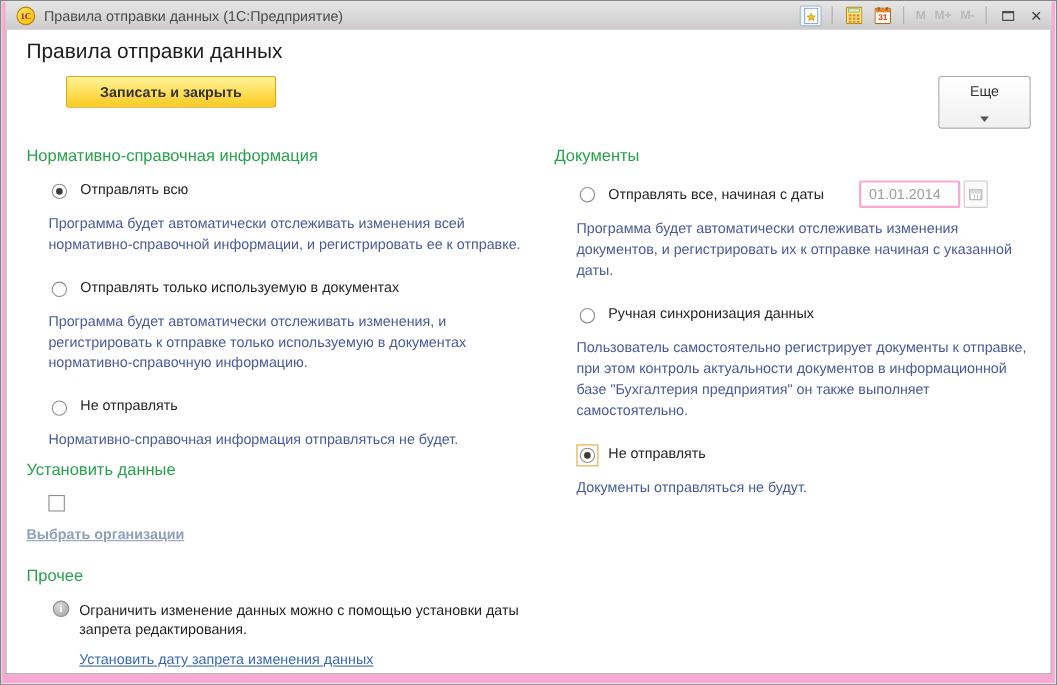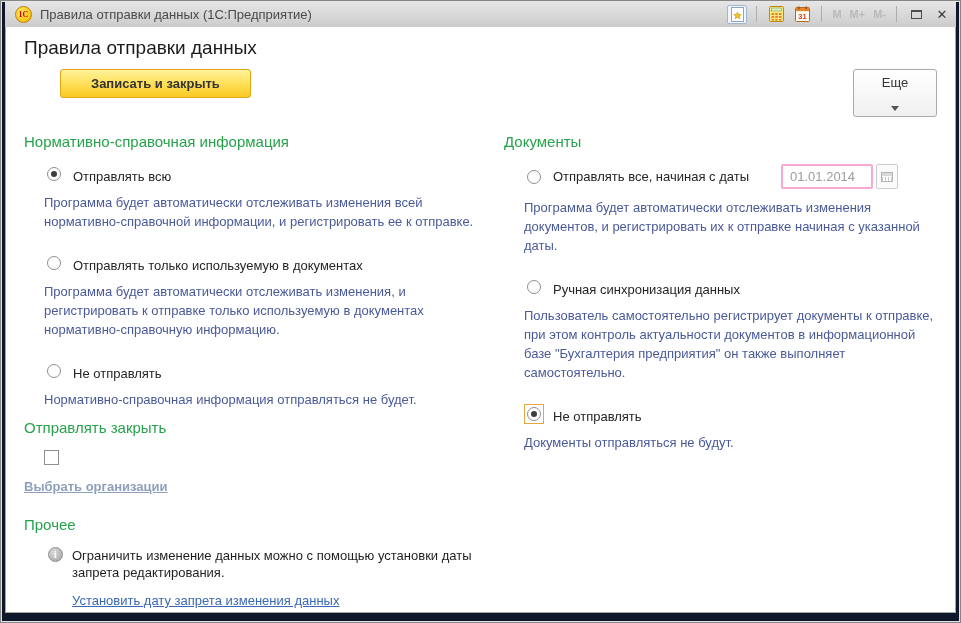--- a/index.html
+++ b/index.html
@@ -5,21 +5,21 @@
   * { box-sizing: border-box; }
   html,body { margin:0; padding:0; }
   body {
     font-family: "Liberation Sans", sans-serif;
     background:#9a9a9a;
     width:961px; height:623px;
   }
   .window {
     position:relative;
     width:961px; height:623px;
-    background:#0f172a;
+    background:#f9a8d4;
     border:1px solid #868686;
     padding:0 4px 6px 4px;
     box-shadow: inset 0 0 0 1px #e4e4e4;
   }
   
   .titlebar {
     height:26px;
     display:flex; align-items:center;
     background:linear-gradient(#e6e6e6,#cccccc);
     padding:0 4px;
@@ -90,21 +90,21 @@
     border-top:5px solid #555;
   }
   
   .columns { display:flex; }
   .col-left { width:480px; flex:0 0 480px; }
   .col-right { flex:1 1 auto; }
   .section-title {
     color:#27a24c; font-size:15px; font-weight:400;
     margin:4px 0 14px 0;
   }
-  .radio-row { display:flex; align-items:flex-end; margin:4px 0 4px 20px; }
+  .radio-row { display:flex; align-items:flex-start; margin:4px 0 4px 20px; }
   .radio-circle {
     width:14px; height:14px; border-radius:50%;
     border:1px solid #8f8f8f; background:#fff;
     display:flex; align-items:center; justify-content:center;
     flex:0 0 14px;
   }
   .radio-circle.checked::after {
     content:""; width:6px; height:6px; border-radius:50%; background:#3c3c3c;
   }
   .focus-wrap { padding:2px; border:1px solid transparent; display:flex; }
@@ -250,21 +250,21 @@
         <div class="hint">Программа будет автоматически отслеживать изменения, и регистрировать к отправке только используемую в документах нормативно-справочную информацию.</div>
 
         <div class="radio-row">
           <span class="focus-wrap">
               <span class="radio-circle"></span>
             </span>
           <span class="radio-label">Не отправлять</span>
         </div>
         <div class="hint" style="margin-bottom:10px;">Нормативно-справочная информация отправляться не будет.</div>
 
-        <div class="section-title">Отправлять закрыть</div>
+        <div class="section-title">Установить данные</div>
         <div class="check-row">
           <span class="checkbox"></span>
         </div>
         <a class="link link-muted">Выбрать организации</a>
 
         <div class="section-title" style="margin-top:8px;">Прочее</div>
         <div class="info-row">
           <span class="info-icon">i</span>
           <span class="info-text">Ограничить изменение данных можно с помощью установки даты запрета редактирования.</span>
         </div>

